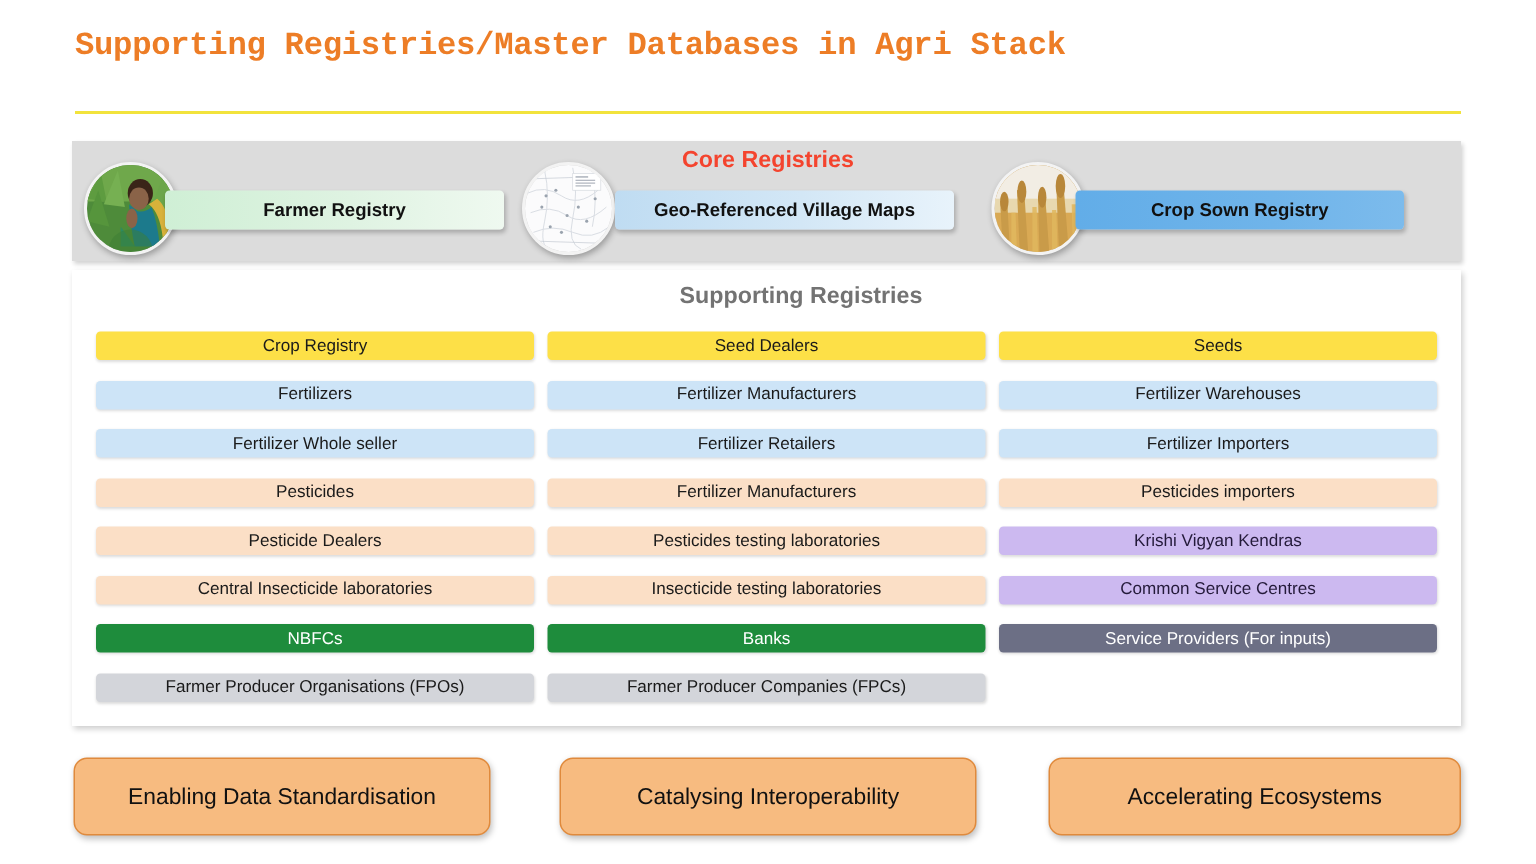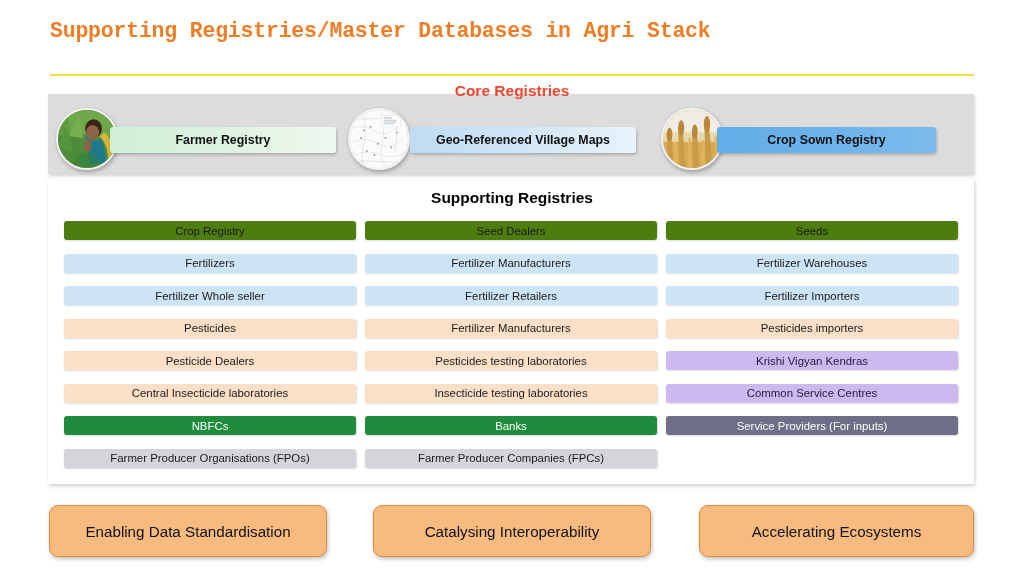--- a/index.html
+++ b/index.html
@@ -54,21 +54,21 @@
     top: 94px;
     width: 926px;
     height: 80px;
     background: #DCDCDC;
     box-shadow: 1px 2px 3px rgba(0,0,0,0.18);
   }
 
   #core-heading {
     position: absolute;
     left: 383px;
-    top: 82px;
+    top: 98px;
     width: 258px;
     text-align: center;
     font-size: 15.5px;
     font-weight: bold;
     color: #F4442E;
   }
 
   .core-item {
     position: absolute;
     top: 108px;
@@ -125,27 +125,27 @@
     left: 48px;
     top: 180px;
     width: 926px;
     height: 304px;
     background: #ffffff;
     box-shadow: 1px 2px 4px rgba(0,0,0,0.20);
   }
 
   #support-heading {
     position: absolute;
-    left: 383px;
+    left: 405px;
     top: 189px;
     width: 258px;
     text-align: center;
     font-size: 15.5px;
     font-weight: bold;
-    color: #000000;
+    color: #737373;
   }
 
   #grid {
     position: absolute;
     left: 64px;
     top: 221px;
     width: 894px;
     height: 252px;
   }
   .grid-col {
@@ -165,21 +165,21 @@
     display: flex;
     align-items: center;
     justify-content: center;
     font-size: 11.4px;
     color: #1a1a1a;
     box-shadow: 0.5px 1px 2px rgba(0,0,0,0.14);
     white-space: nowrap;
   }
   .bar.last { margin-bottom: 0; }
 
-  .bar.green  { background: #4d7c0f; }
+  .bar.green  { background: #fde047; }
   .bar.blue   { background: #CDE4F7; }
   .bar.peach  { background: #FBDFC6; }
   .bar.dgreen { background: #1E8C3C; color: #ffffff; }
   .bar.purple { background: #CCB9F0; color: #241a3a; }
   .bar.gray   { background: #D3D5DA; color: #1a1a1a; }
   .bar.slate  { background: #6C6F85; color: #ffffff; }
 
   
   .callout {
     position: absolute;

